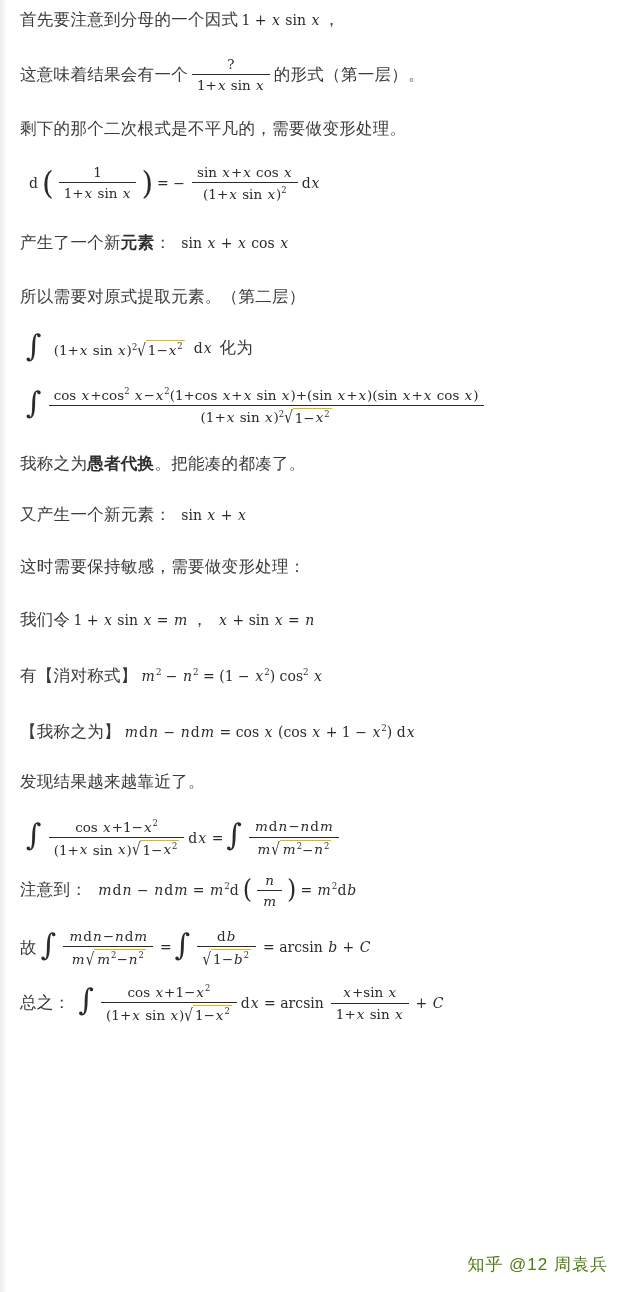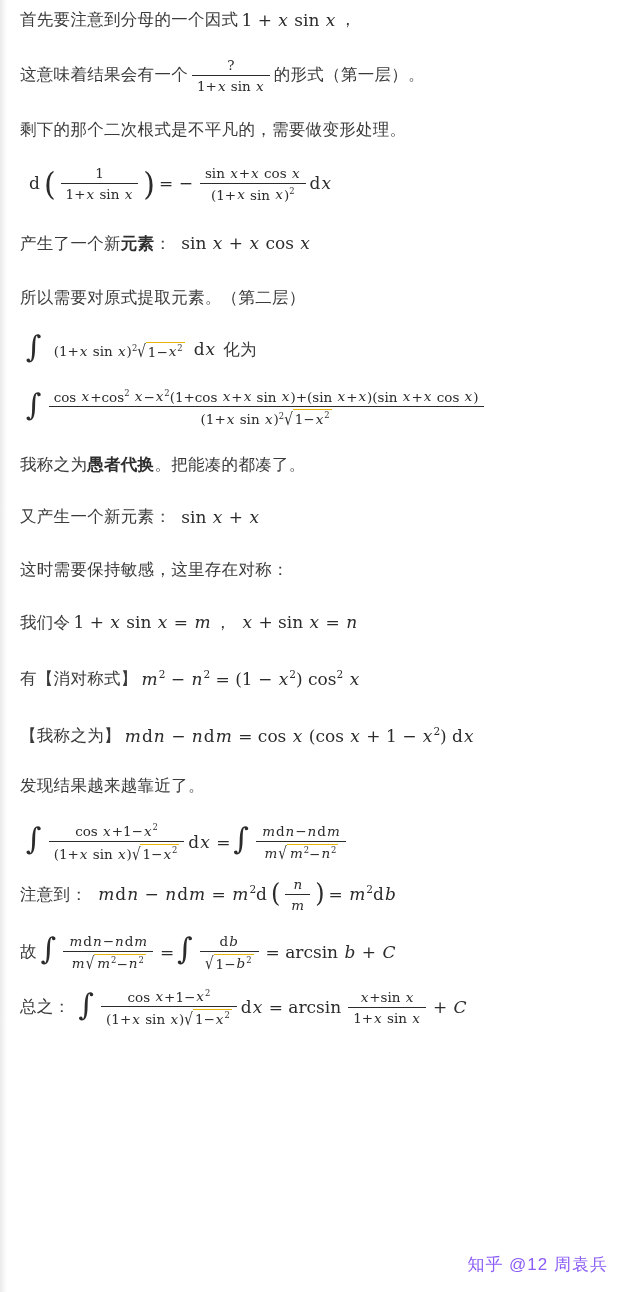--- a/index.html
+++ b/index.html
@@ -20,21 +20,21 @@
   .para {
     display: flex; align-items: center;
     font-size: 16.5px; line-height: 1.45;
     white-space: nowrap;
   }
   .indent { padding-left: 6px; }
   .cn { letter-spacing: 0.3px; }
   b.cn { font-weight: bold; color: #2e2e2e; text-align: right; }
   .m {
     font-family: "DejaVu Serif", "Liberation Serif", serif;
-    color: #2b2b2b; margin: 0 3px; font-size: 17px;
+    color: #2b2b2b; margin: 0 3px; font-size: 14px;
   }
   .m i { font-style: italic; padding: 0 1px; }
   .m sup { font-size: 0.62em; }
   .mlg { margin-left: 10px; }
   .frac {
     display: inline-block; text-align: center; vertical-align: middle;
     margin: 0 4px; line-height: 1.2;
   }
   .frac > .num {
     display: block; padding: 0 5px 2px;
@@ -49,21 +49,21 @@
   .sqrt { display: inline-block; white-space: nowrap; }
   .rad { display: inline-block; transform: scaleY(1.25); transform-origin: center; }
   .radi { display: inline-block; border-top: 1px solid #eab308; padding: 0 2px; }
   .bigp {
     font-family: "DejaVu Serif", "Liberation Serif", serif;
     font-size: 30px; display: inline-block; transform: scaleY(1.05);
     margin: 0 1px; color: #2b2b2b; font-weight: 300;
   }
   .watermark {
     position: absolute; right: 30px; bottom: 16px;
-    color: #8b5cf6; font-size: 17px; letter-spacing: 1px;
+    color: #4d7c0f; font-size: 17px; letter-spacing: 1px;
   }
 </style>
 </head>
 <body>
 
 <div class="edge-left"></div>
 
 <div class="content">
 
   <p class="para" style="margin:0 0 24px 0">
@@ -135,21 +135,21 @@
       <span class="cn">。把能凑的都凑了。</span>
   </p>
 
   <p class="para" style="margin:0 0 28px 0">
     <span class="cn">又产生一个新元素</span>
       <span class="cn">：</span>
     <span class="m mlg">sin <i>x</i> + <i>x</i></span>
   </p>
 
   <p class="para" style="margin:0 0 29px 0">
-    <span class="cn">这时需要保持敏感，这里存在对称：</span>
+    <span class="cn">这时需要保持敏感，需要做变形处理：</span>
   </p>
 
   <p class="para" style="margin:0 0 32px 0">
     <span class="cn">我们令</span>
     <span class="m">1 + <i>x</i> sin <i>x</i> = <i>m</i></span>
     <span class="cn">，</span>
     <span class="m mlg"><i>x</i> + sin <i>x</i> = <i>n</i></span>
   </p>
 
   <p class="para" style="margin:0 0 32px 0">

